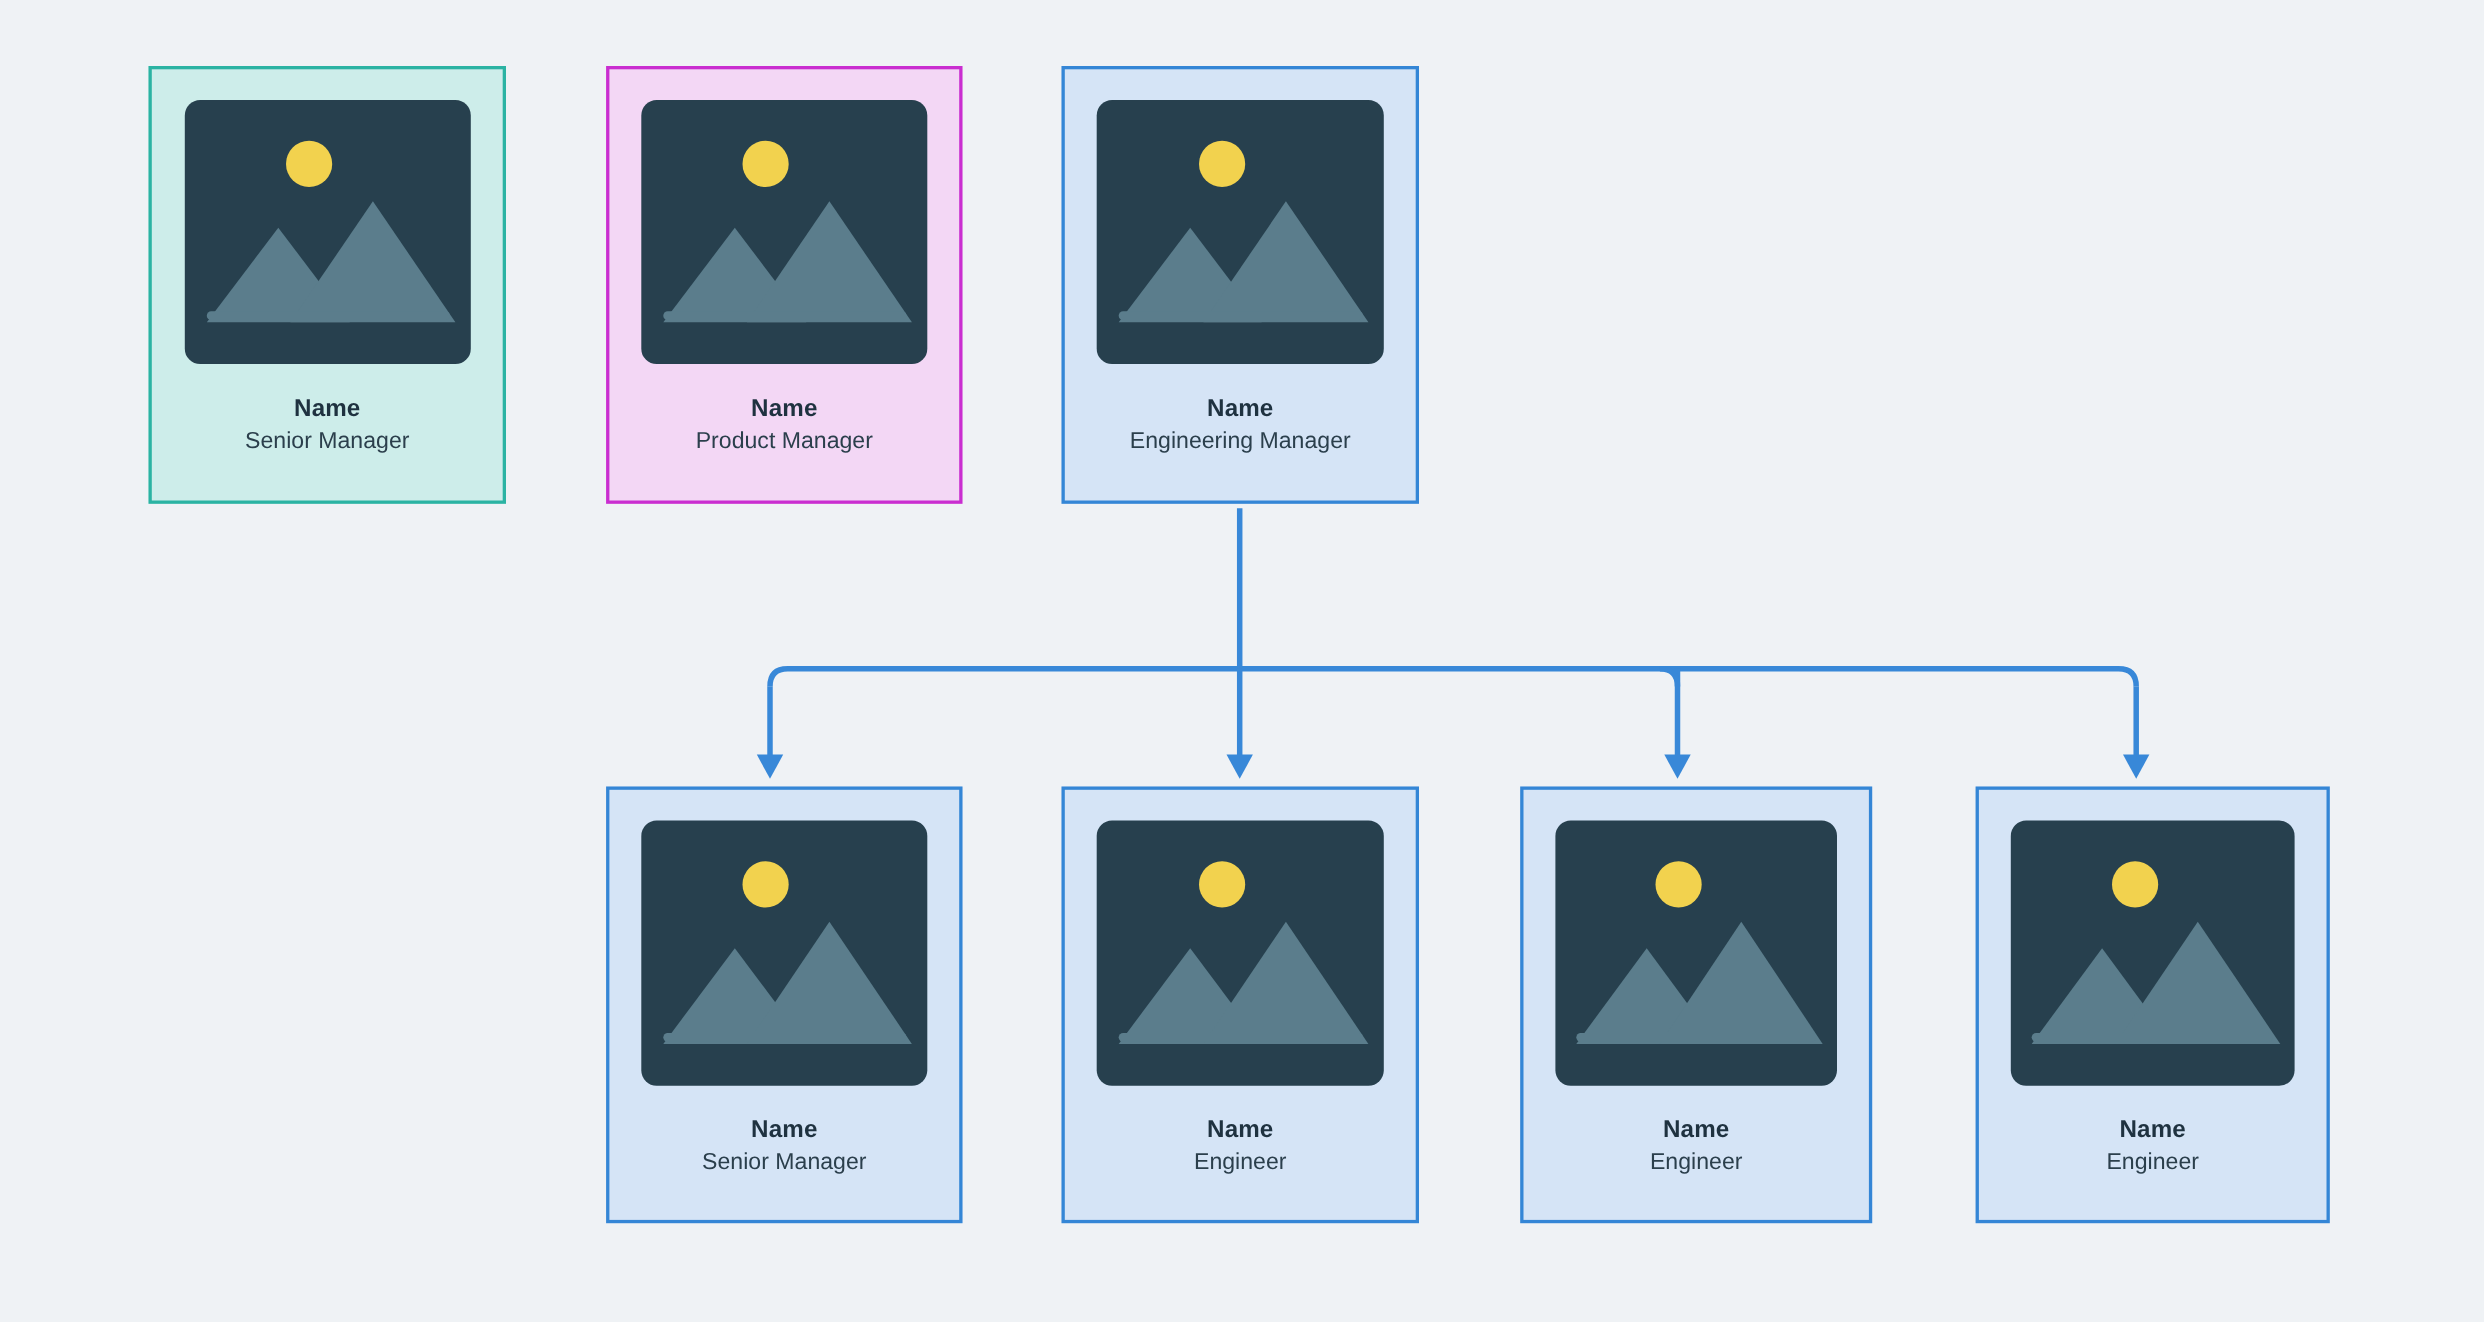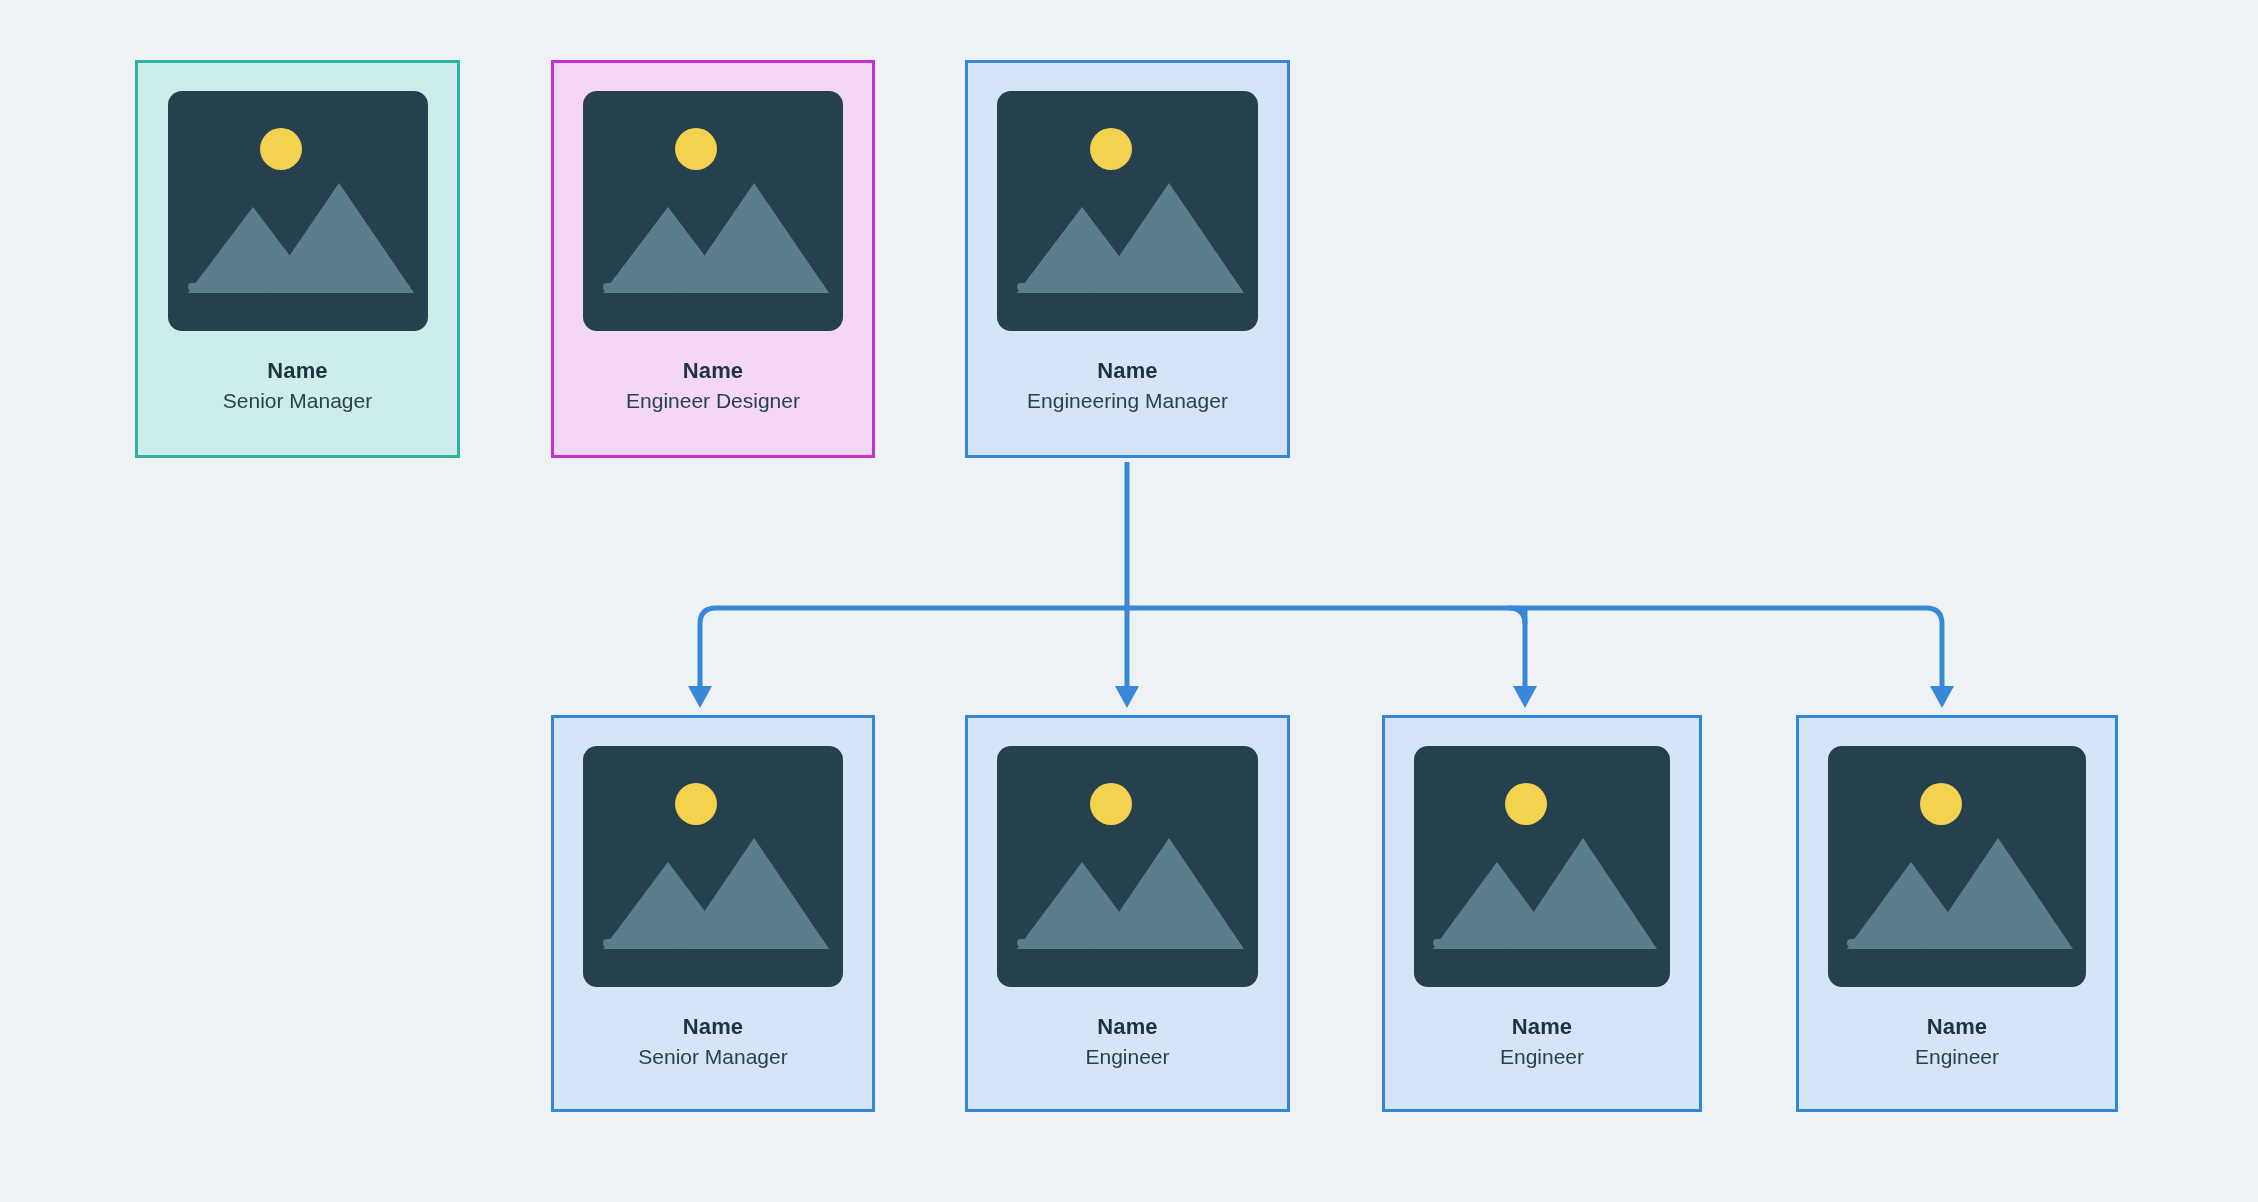--- a/index.html
+++ b/index.html
@@ -121,21 +121,21 @@
 
   <div class="card" style="left: 551px; top: 60px; width: 324px; height: 398px; background: rgb(243, 215, 245); border-color: rgb(201, 46, 208);">
     <div class="card-photo" style="margin-top: 28px; width: 260px; height: 240px; background: rgb(39, 64, 78);">
       <div class="sun" style="width: 42px; height: 42px; left: 92px; top: 37px; background: rgb(242, 210, 78);"></div>
       <div class="mtn mtn-left" style="border-left-width: 65px; border-right-width: 65px; border-bottom-width: 86px; left: 20px; top: 113px;"></div>
       <div class="mtn mtn-right" style="border-left-width: 75.5px; border-right-width: 75.5px; border-bottom-width: 110px; left: 96px; top: 89px;"></div>
       <div class="mtn-base" style="left: 20px; top: 192px; width: 221px; height: 8px; border-radius: 6px; background: rgb(91, 125, 140);"></div>
     </div>
     <div class="card-text" style="margin-top: 25px;">
       <div class="card-name">Name</div>
-      <div class="card-role">Engineer Designer</div>
+      <div class="card-role">Product Manager</div>
     </div>
   </div>
 
   <div class="card" style="left: 965px; top: 60px; width: 325px; height: 398px; background: rgb(213, 228, 246); border-color: rgb(52, 134, 214);">
     <div class="card-photo" style="margin-top: 28px; width: 261px; height: 240px; background: rgb(39, 64, 78);">
       <div class="sun" style="width: 42px; height: 42px; left: 93px; top: 37px; background: rgb(242, 210, 78);"></div>
       <div class="mtn mtn-left" style="border-left-width: 65.5px; border-right-width: 65.5px; border-bottom-width: 86px; left: 20px; top: 113px;"></div>
       <div class="mtn mtn-right" style="border-left-width: 75.5px; border-right-width: 75.5px; border-bottom-width: 110px; left: 97px; top: 89px;"></div>
       <div class="mtn-base" style="left: 20px; top: 192px; width: 222px; height: 8px; border-radius: 6px; background: rgb(91, 125, 140);"></div>
     </div>

